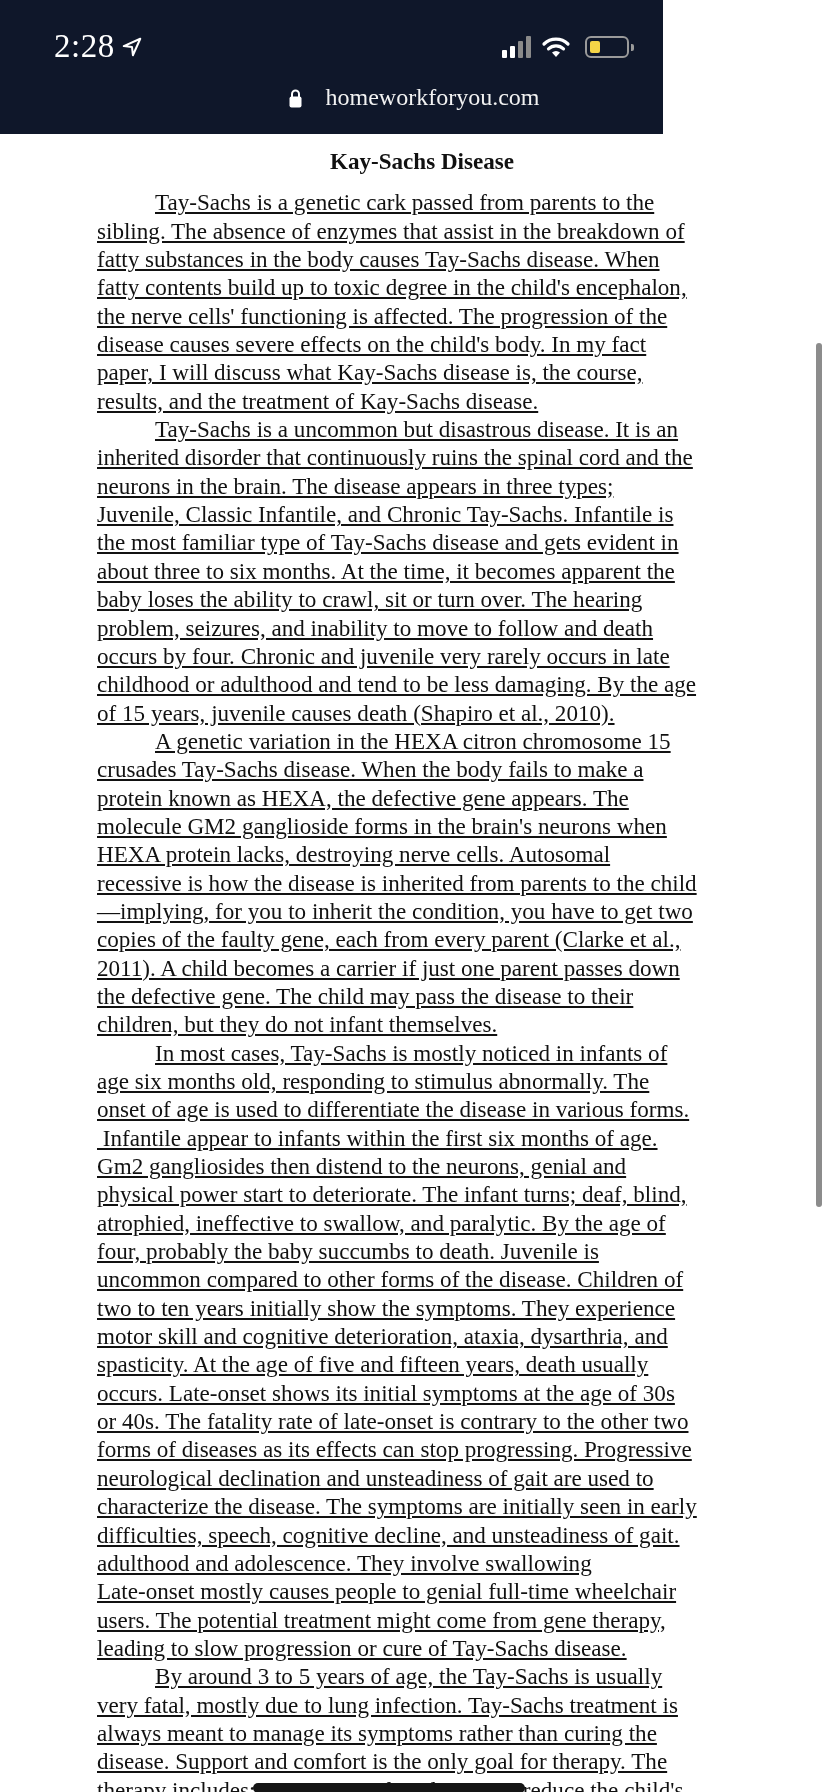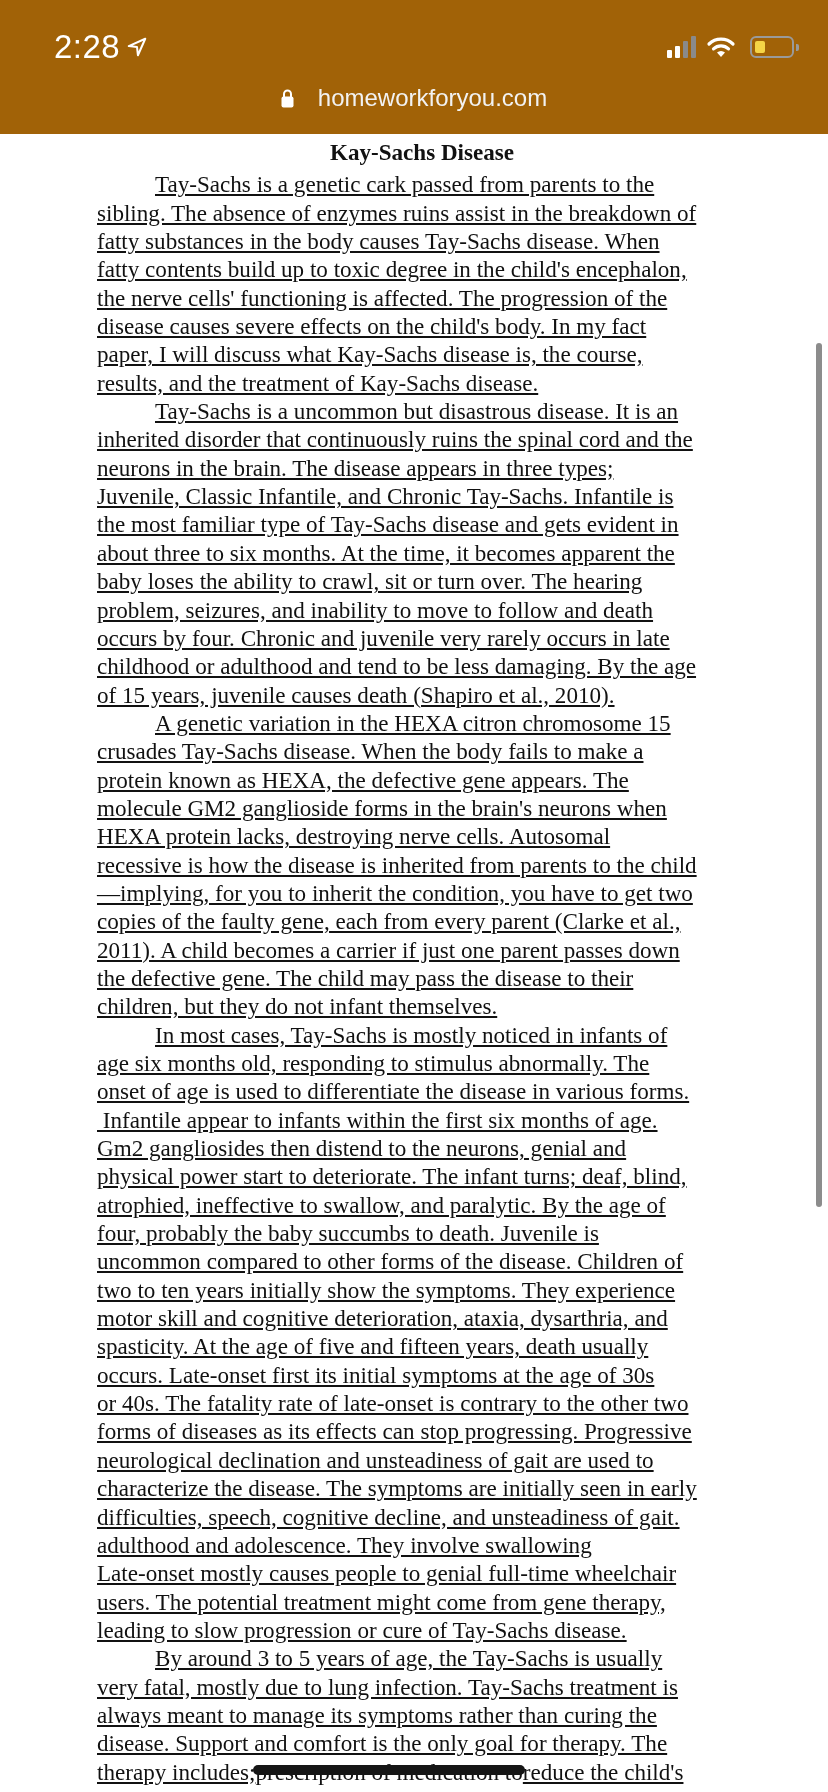--- a/index.html
+++ b/index.html
@@ -6,25 +6,25 @@
     margin: 0;
     padding: 0;
     width: 828px;
     height: 1792px;
     overflow: hidden;
     background: #ffffff;
   }
   .statusbar {
     position: absolute;
     left: 0; top: 0;
-    width: 828px;
+    width: 663px;
     height: 134px;
-    background: #a16207;
+    background: #0f172a;
     color: #ffffff;
-    font-family: Liberation Sans, sans-serif;
+    font-family: Liberation Serif, serif;
   }
   .time {
     position: absolute;
     left: 54px;
     top: 28px;
     font-size: 33px;
     font-weight: 500;
     letter-spacing: 0.5px;
     display: flex;
     align-items: center;
@@ -102,21 +102,21 @@
     position: absolute;
     left: 97px;
     top: 134px;
     width: 640px;
     font-family: "Liberation Serif", serif;
     font-size: 23.1px;
     line-height: 28.35px;
     color: #111111;
   }
   .doc h1 {
-    margin: 4px;
+    margin: 13px;
     text-align: center;
     font-size: 23.1px;
     font-weight: bold;
     line-height: 28.35px;
     padding-left: 10px;
   }
   .line {
     display: block;
     white-space: nowrap;
     text-decoration: underline;
@@ -179,21 +179,21 @@
     </svg>
     <span>homeworkforyou.com</span>
   </div>
 </div>
 
 <div class="doc">
   <h1>Kay-Sachs Disease</h1>
 
   <div>
     <span class="line indent">Tay-Sachs is a genetic cark passed from parents to the</span>
-    <span class="line">sibling. The absence of enzymes ruins assist in the breakdown of</span>
+    <span class="line">sibling. The absence of enzymes that assist in the breakdown of</span>
     <span class="line">fatty substances in the body causes Tay-Sachs disease. When</span>
     <span class="line">fatty contents build up to toxic degree in the child's encephalon,</span>
     <span class="line">the nerve cells' functioning is affected. The progression of the</span>
     <span class="line">disease causes severe effects on the child's body. In my fact</span>
     <span class="line">paper, I will discuss what Kay-Sachs disease is, the course,</span>
     <span class="line">results, and the treatment of Kay-Sachs disease.</span>
   </div>
 
   <div>
     <span class="line indent">Tay-Sachs is a uncommon but disastrous disease. It is an</span>
@@ -229,21 +229,21 @@
     <span class="line">onset of age is used to differentiate the disease in various forms.</span>
     <span class="line" style="white-space:pre"> Infantile appear to infants within the first six months of age.</span>
     <span class="line">Gm2 gangliosides then distend to the neurons, genial and</span>
     <span class="line">physical power start to deteriorate. The infant turns; deaf, blind,</span>
     <span class="line">atrophied, ineffective to swallow, and paralytic. By the age of</span>
     <span class="line">four, probably the baby succumbs to death. Juvenile is</span>
     <span class="line">uncommon compared to other forms of the disease. Children of</span>
     <span class="line">two to ten years initially show the symptoms. They experience</span>
     <span class="line">motor skill and cognitive deterioration, ataxia, dysarthria, and</span>
     <span class="line">spasticity. At the age of five and fifteen years, death usually</span>
-    <span class="line">occurs. Late-onset first its initial symptoms at the age of 30s</span>
+    <span class="line">occurs. Late-onset shows its initial symptoms at the age of 30s</span>
     <span class="line">or 40s. The fatality rate of late-onset is contrary to the other two</span>
     <span class="line">forms of diseases as its effects can stop progressing. Progressive</span>
     <span class="line">neurological declination and unsteadiness of gait are used to</span>
     <span class="line">characterize the disease. The symptoms are initially seen in early</span>
     <span class="line">difficulties, speech, cognitive decline, and unsteadiness of gait.</span>
     <span class="line">adulthood and adolescence. They involve swallowing</span>
     <span class="line">Late-onset mostly causes people to genial full-time wheelchair</span>
     <span class="line">users. The potential treatment might come from gene therapy,</span>
     <span class="line">leading to slow progression or cure of Tay-Sachs disease.</span>
   </div>

